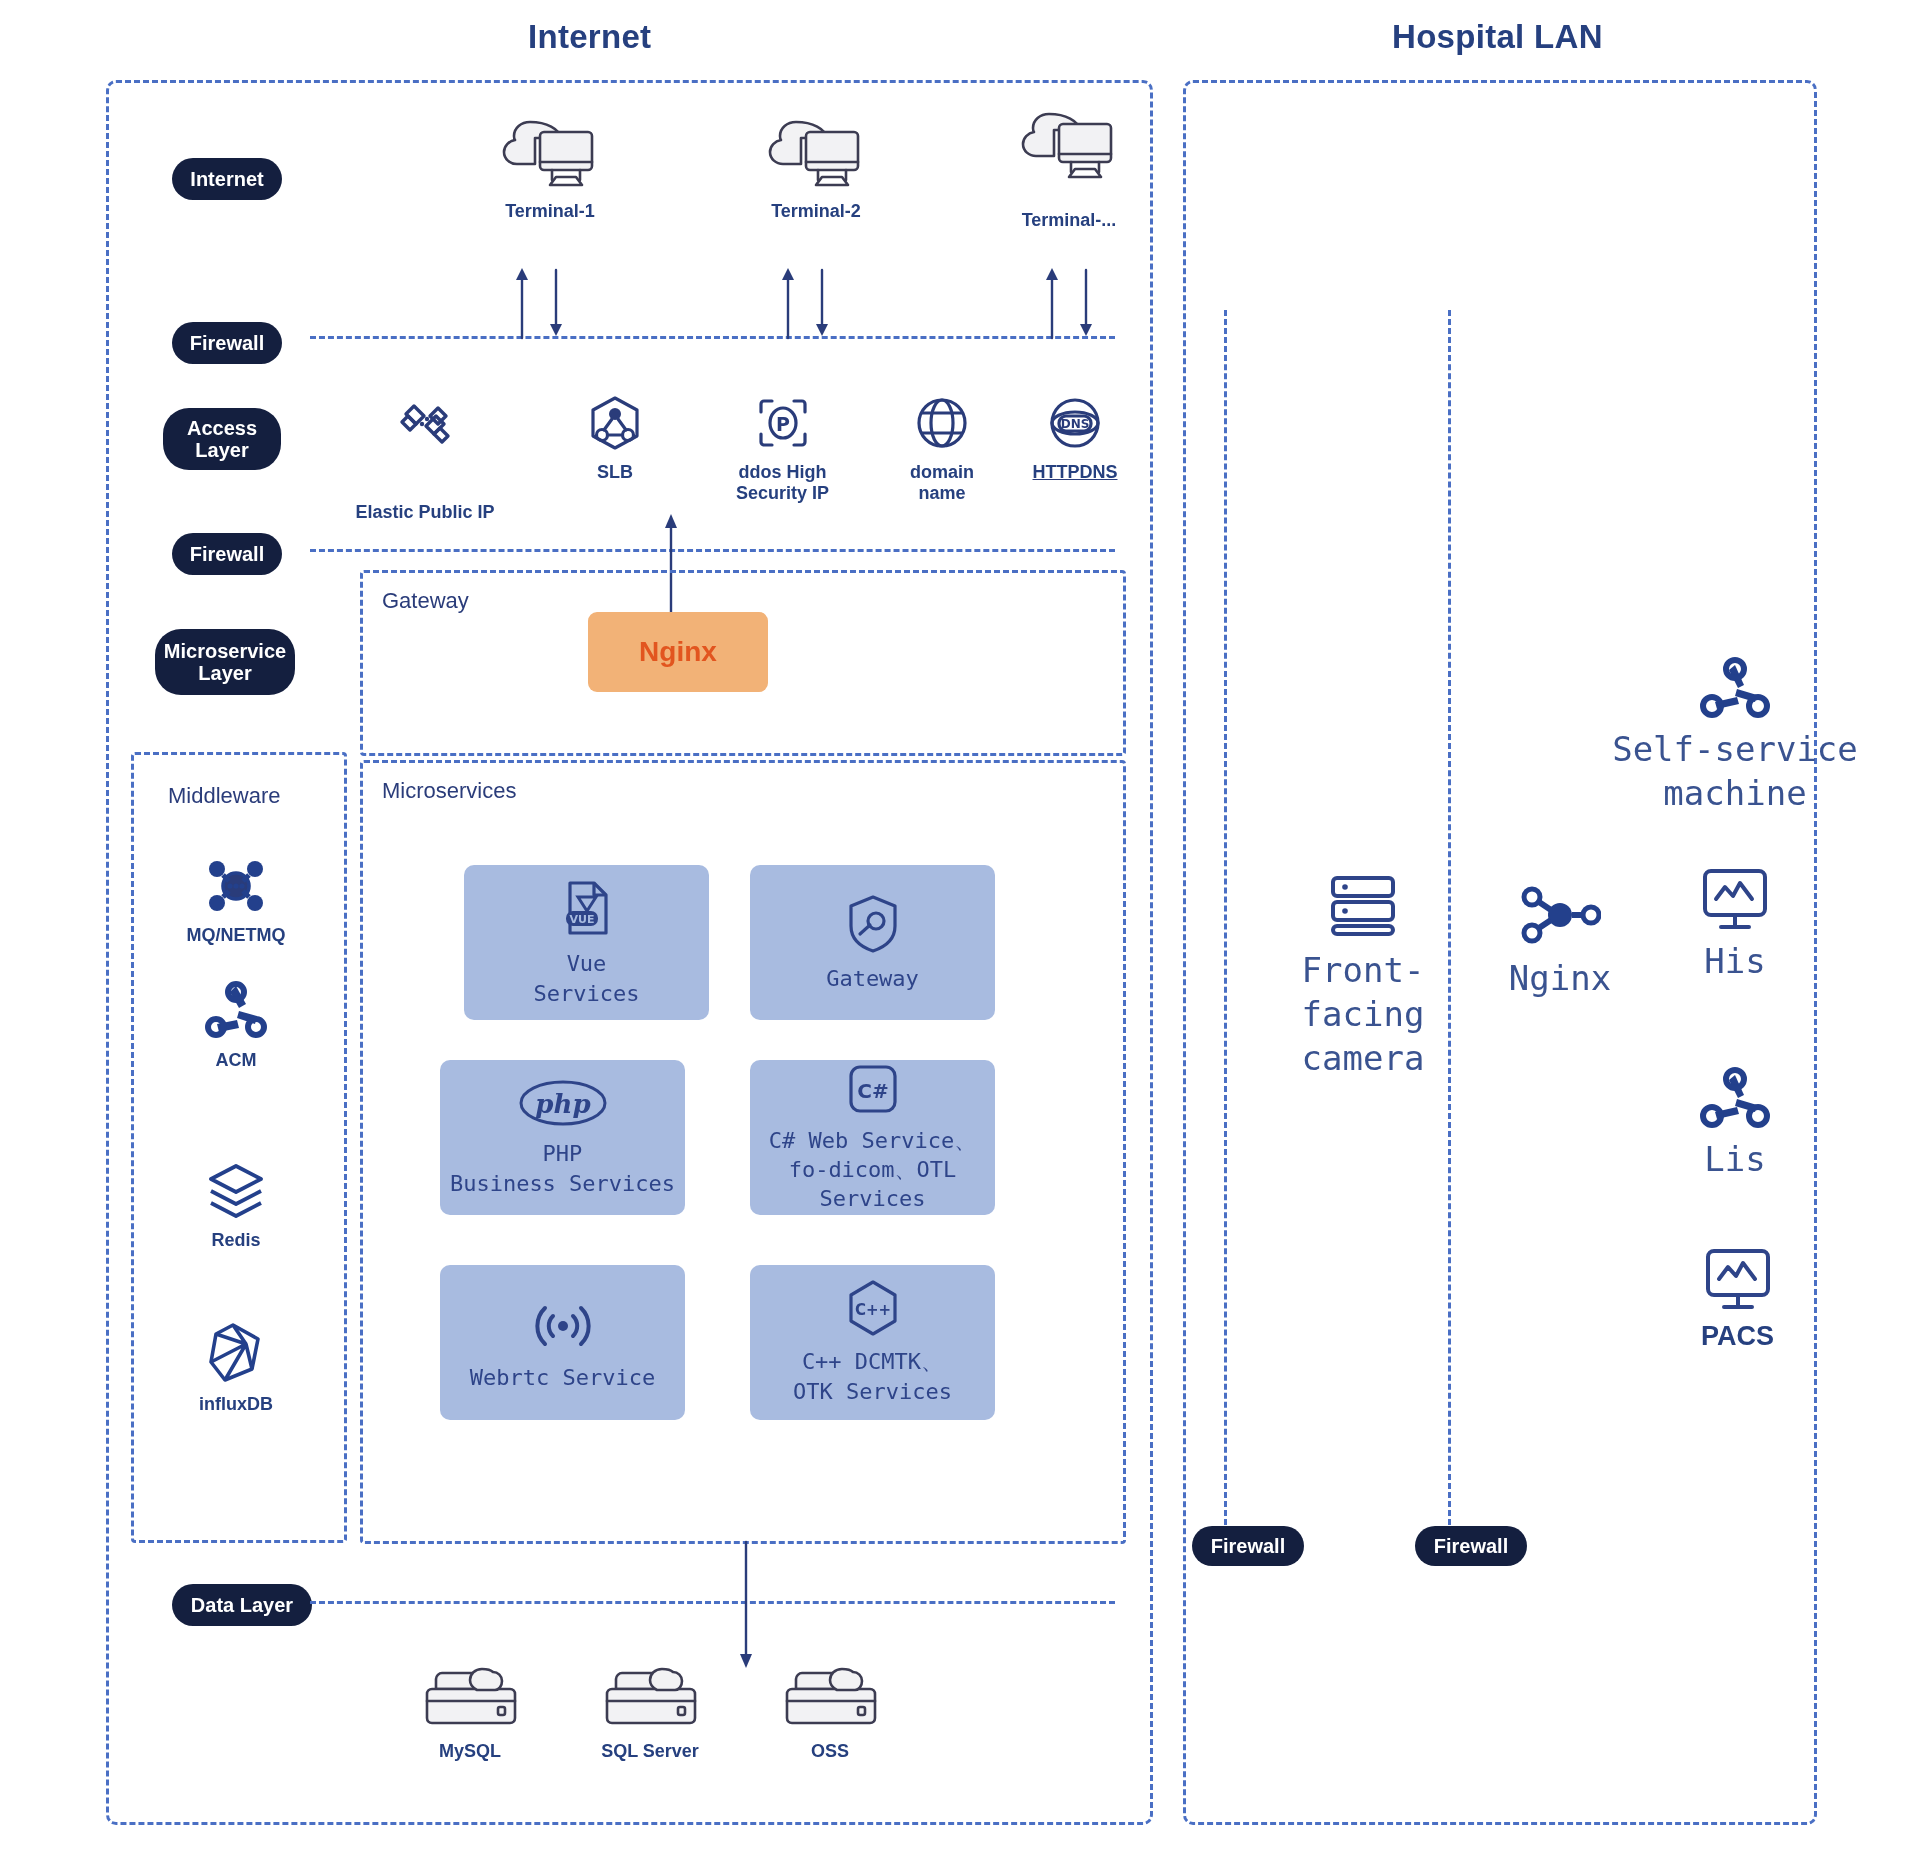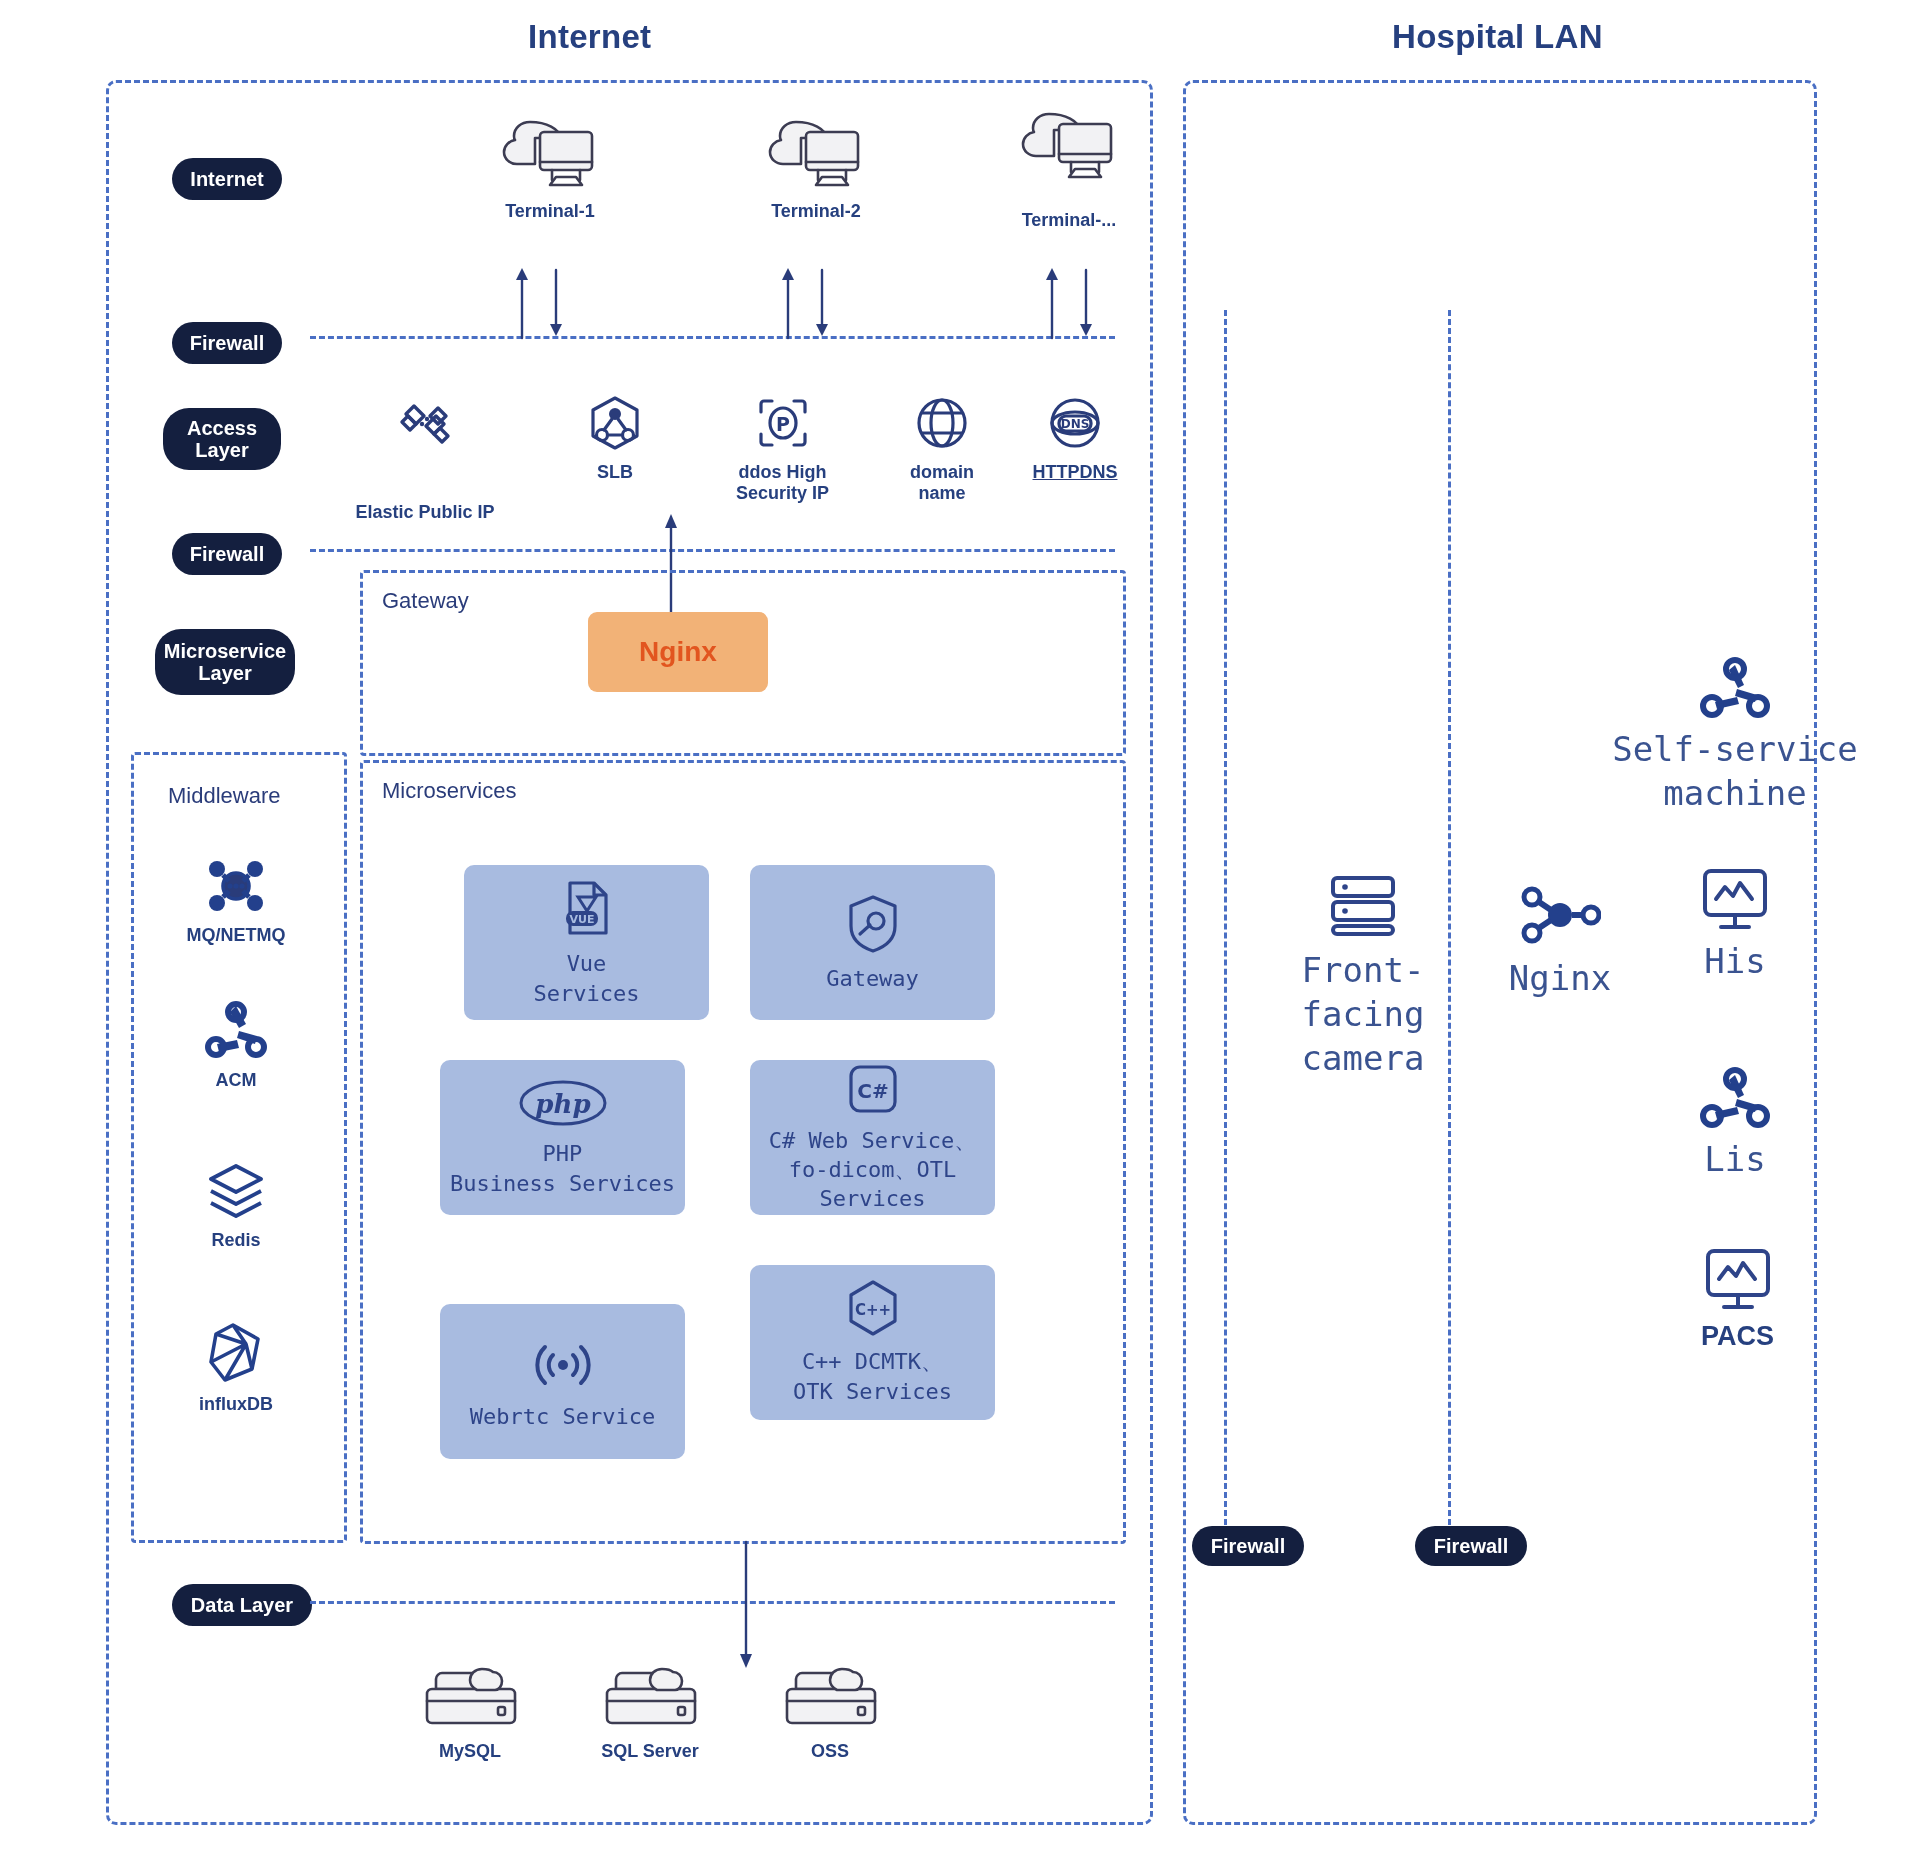--- a/index.html
+++ b/index.html
@@ -255,21 +255,21 @@
         <circle cx="52" cy="48" r="8" fill="#23408c"></circle>
         <path stroke="#23408c" stroke-width="5" d="M20 20l6 6M46 20l-6 6M20 42l6-6M46 42l-6-6"></path>
         <circle cx="27" cy="31" r="2.6" fill="#23408c"></circle>
         <circle cx="33" cy="31" r="2.6" fill="#23408c"></circle>
         <circle cx="39" cy="31" r="2.6" fill="#23408c"></circle>
       </svg>
     </span>
     <div class="cap">MQ/NETMQ</div>
   </div>
 
-  <div class="node" style="left:176px;top:1000px;width:120px;">
+  <div class="node" style="left:176px;top:980px;width:120px;">
     <span>
       <svg width="66" height="62" viewBox="0 0 66 62">
         <g fill="#23408c">
           <path d="M33 6l10 18-7 4-9-16z"></path>
           <path d="M14 44l20-4 2 8-20 4z"></path>
           <path d="M52 44l-18-6 2-7 18 5z"></path>
         </g>
         <circle cx="33" cy="12" r="8" fill="none" stroke="#23408c" stroke-width="6"></circle>
         <circle cx="13" cy="47" r="8" fill="none" stroke="#23408c" stroke-width="6"></circle>
         <circle cx="53" cy="47" r="8" fill="none" stroke="#23408c" stroke-width="6"></circle>
@@ -347,21 +347,21 @@
       <svg width="54" height="54" viewBox="0 0 54 54">
         <rect x="5" y="5" width="44" height="44" rx="9" fill="none" stroke="#2e4489" stroke-width="3.2"></rect>
         <text x="27" y="36" text-anchor="middle" font-family="DejaVu Sans, sans-serif" font-size="20" font-weight="700" fill="#2e4489">C#</text>
       </svg>
     </span>
     <div class="clabel">C# Web Service、
 fo-dicom、OTL
 Services</div>
   </div>
 
-  <div class="card" style="left:440px;top:1265px;width:245px;height:155px;margin-top:39px;">
+  <div class="card" style="left:440px;top:1265px;width:245px;height:155px;">
     <span>
       <svg width="62" height="60" viewBox="0 0 62 60">
         <circle cx="31" cy="33" r="5" fill="#2e4489"></circle>
         <path d="M21 43a14 14 0 010-20M41 23a14 14 0 010 20" fill="none" stroke="#2e4489" stroke-width="4" stroke-linecap="round"></path>
         <path d="M13 51a25 25 0 010-36M49 15a25 25 0 010 36" fill="none" stroke="#2e4489" stroke-width="4" stroke-linecap="round"></path>
       </svg>
     </span>
     <div class="clabel">Webrtc Service</div>
   </div>
 

